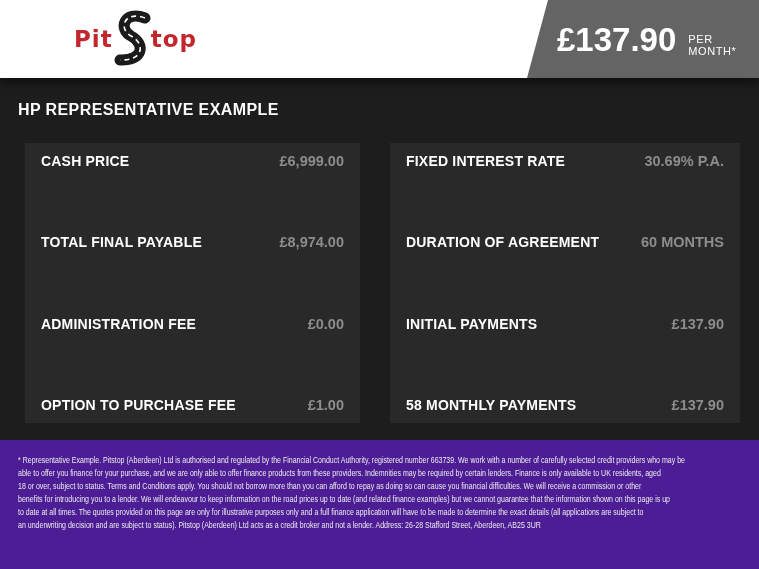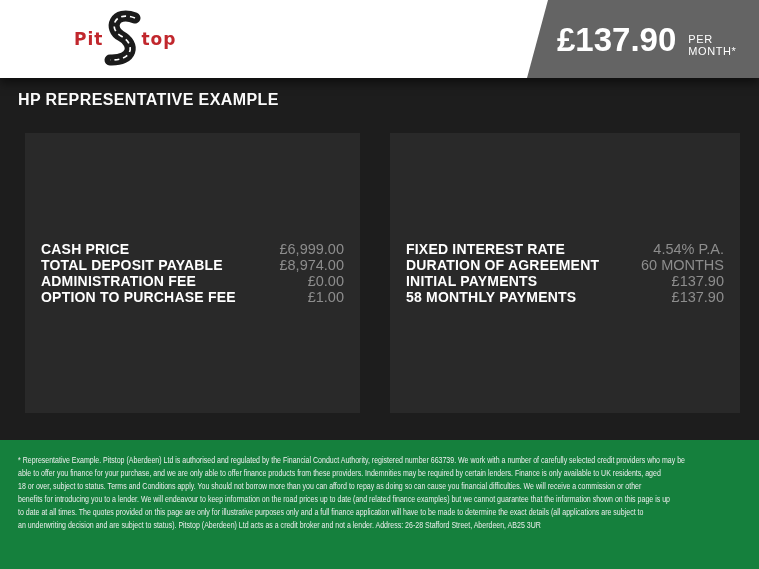--- a/index.html
+++ b/index.html
@@ -11,55 +11,55 @@
   
   .header {
     position:relative; height:78px; background:#ffffff; z-index:2;
     box-shadow:0 5px 9px rgba(0,0,0,0.5);
   }
   .logo {
     position:absolute; left:74px; top:6px; height:66px;
     display:flex; align-items:center; cursor:pointer;
   }
   .logo-word {
-    color:#c1272d; font-weight:bold; font-size:17px; letter-spacing:1px;
+    color:#c1272d; font-weight:bold; font-size:23px; letter-spacing:1px;
     font-family:"DejaVu Sans", sans-serif;
   }
   .logo-s { margin:0 -3px; display:block; }
 
   .price-badge {
     position:absolute; top:0; right:0; width:232px; height:78px;
     background:#646464;
     -webkit-clip-path:polygon(21px 0, 100% 0, 100% 100%, 0 100%);
     clip-path:polygon(21px 0, 100% 0, 100% 100%, 0 100%);
     display:flex; align-items:center; box-sizing:border-box; padding-left:30px;
   }
   .price-amount { color:#ffffff; font-weight:bold; font-size:33px; line-height:1; }
   .price-period { color:#ffffff; font-weight:normal; font-size:11px; margin-left:12px; margin-top:12px; letter-spacing:0.6px; }
 
   
   .main { height:362px; box-sizing:border-box; background:#1d1d1d; }
   .main-title {
-    margin:0; padding:13px 0 0 18px; color:#fbfbfb;
+    margin:0; padding:23px 0 0 18px; color:#fbfbfb;
     font-size:16px; font-weight:bold; letter-spacing:0.4px;
   }
   .panels { display:flex; margin:24px 18px 0 25px; height:280px; }
   .panel {
     background:#292929; box-sizing:border-box; padding:10px 16px;
-    display:flex; flex-direction:column; justify-content:center;
+    display:flex; flex-direction:column; justify-content:space-between;
   }
   .panel-left  { width:335px; margin-right:30px; }
   .panel-right { width:350px; }
   .row { display:flex; justify-content:space-between; align-items:center; }
   .row-label { color:#ffffff; font-weight:bold; font-size:14px; letter-spacing:0.2px; white-space:nowrap; }
-  .row-value { color:#8d8d8d; font-weight:normal; font-size:14.5px; white-space:nowrap; }
+  .row-value { color:#8d8d8d; font-weight:bold; font-size:14.5px; white-space:nowrap; }
 
   
   .footer {
-    height:129px; box-sizing:border-box; background:#15803d;
+    height:129px; box-sizing:border-box; background:#4c1d95;
     padding:14px 0 0 18px;
   }
   .footer-line {
     color:#ededed; font-size:9px; line-height:13px; white-space:nowrap;
     transform:scaleX(0.78); transform-origin:0 50%; width:945px;
   }
 </style>
 </head>
 <body>
 
@@ -85,37 +85,37 @@
     <h1 class="main-title">HP REPRESENTATIVE EXAMPLE</h1>
 
     <div class="panels">
 
       <div class="panel panel-left">
         <div class="row">
           <span class="row-label">CASH PRICE</span>
           <span class="row-value">£6,999.00</span>
         </div>
         <div class="row">
-          <span class="row-label">TOTAL DEPOSIT PAYABLE</span>
+          <span class="row-label">TOTAL FINAL PAYABLE</span>
           <span class="row-value">£8,974.00</span>
         </div>
         <div class="row">
           <span class="row-label">ADMINISTRATION FEE</span>
           <span class="row-value">£0.00</span>
         </div>
         <div class="row">
           <span class="row-label">OPTION TO PURCHASE FEE</span>
           <span class="row-value">£1.00</span>
         </div>
       </div>
 
       <div class="panel panel-right">
         <div class="row">
           <span class="row-label">FIXED INTEREST RATE</span>
-          <span class="row-value">4.54% P.A.</span>
+          <span class="row-value">30.69% P.A.</span>
         </div>
         <div class="row">
           <span class="row-label">DURATION OF AGREEMENT</span>
           <span class="row-value">60 MONTHS</span>
         </div>
         <div class="row">
           <span class="row-label">INITIAL PAYMENTS</span>
           <span class="row-value">£137.90</span>
         </div>
         <div class="row">

